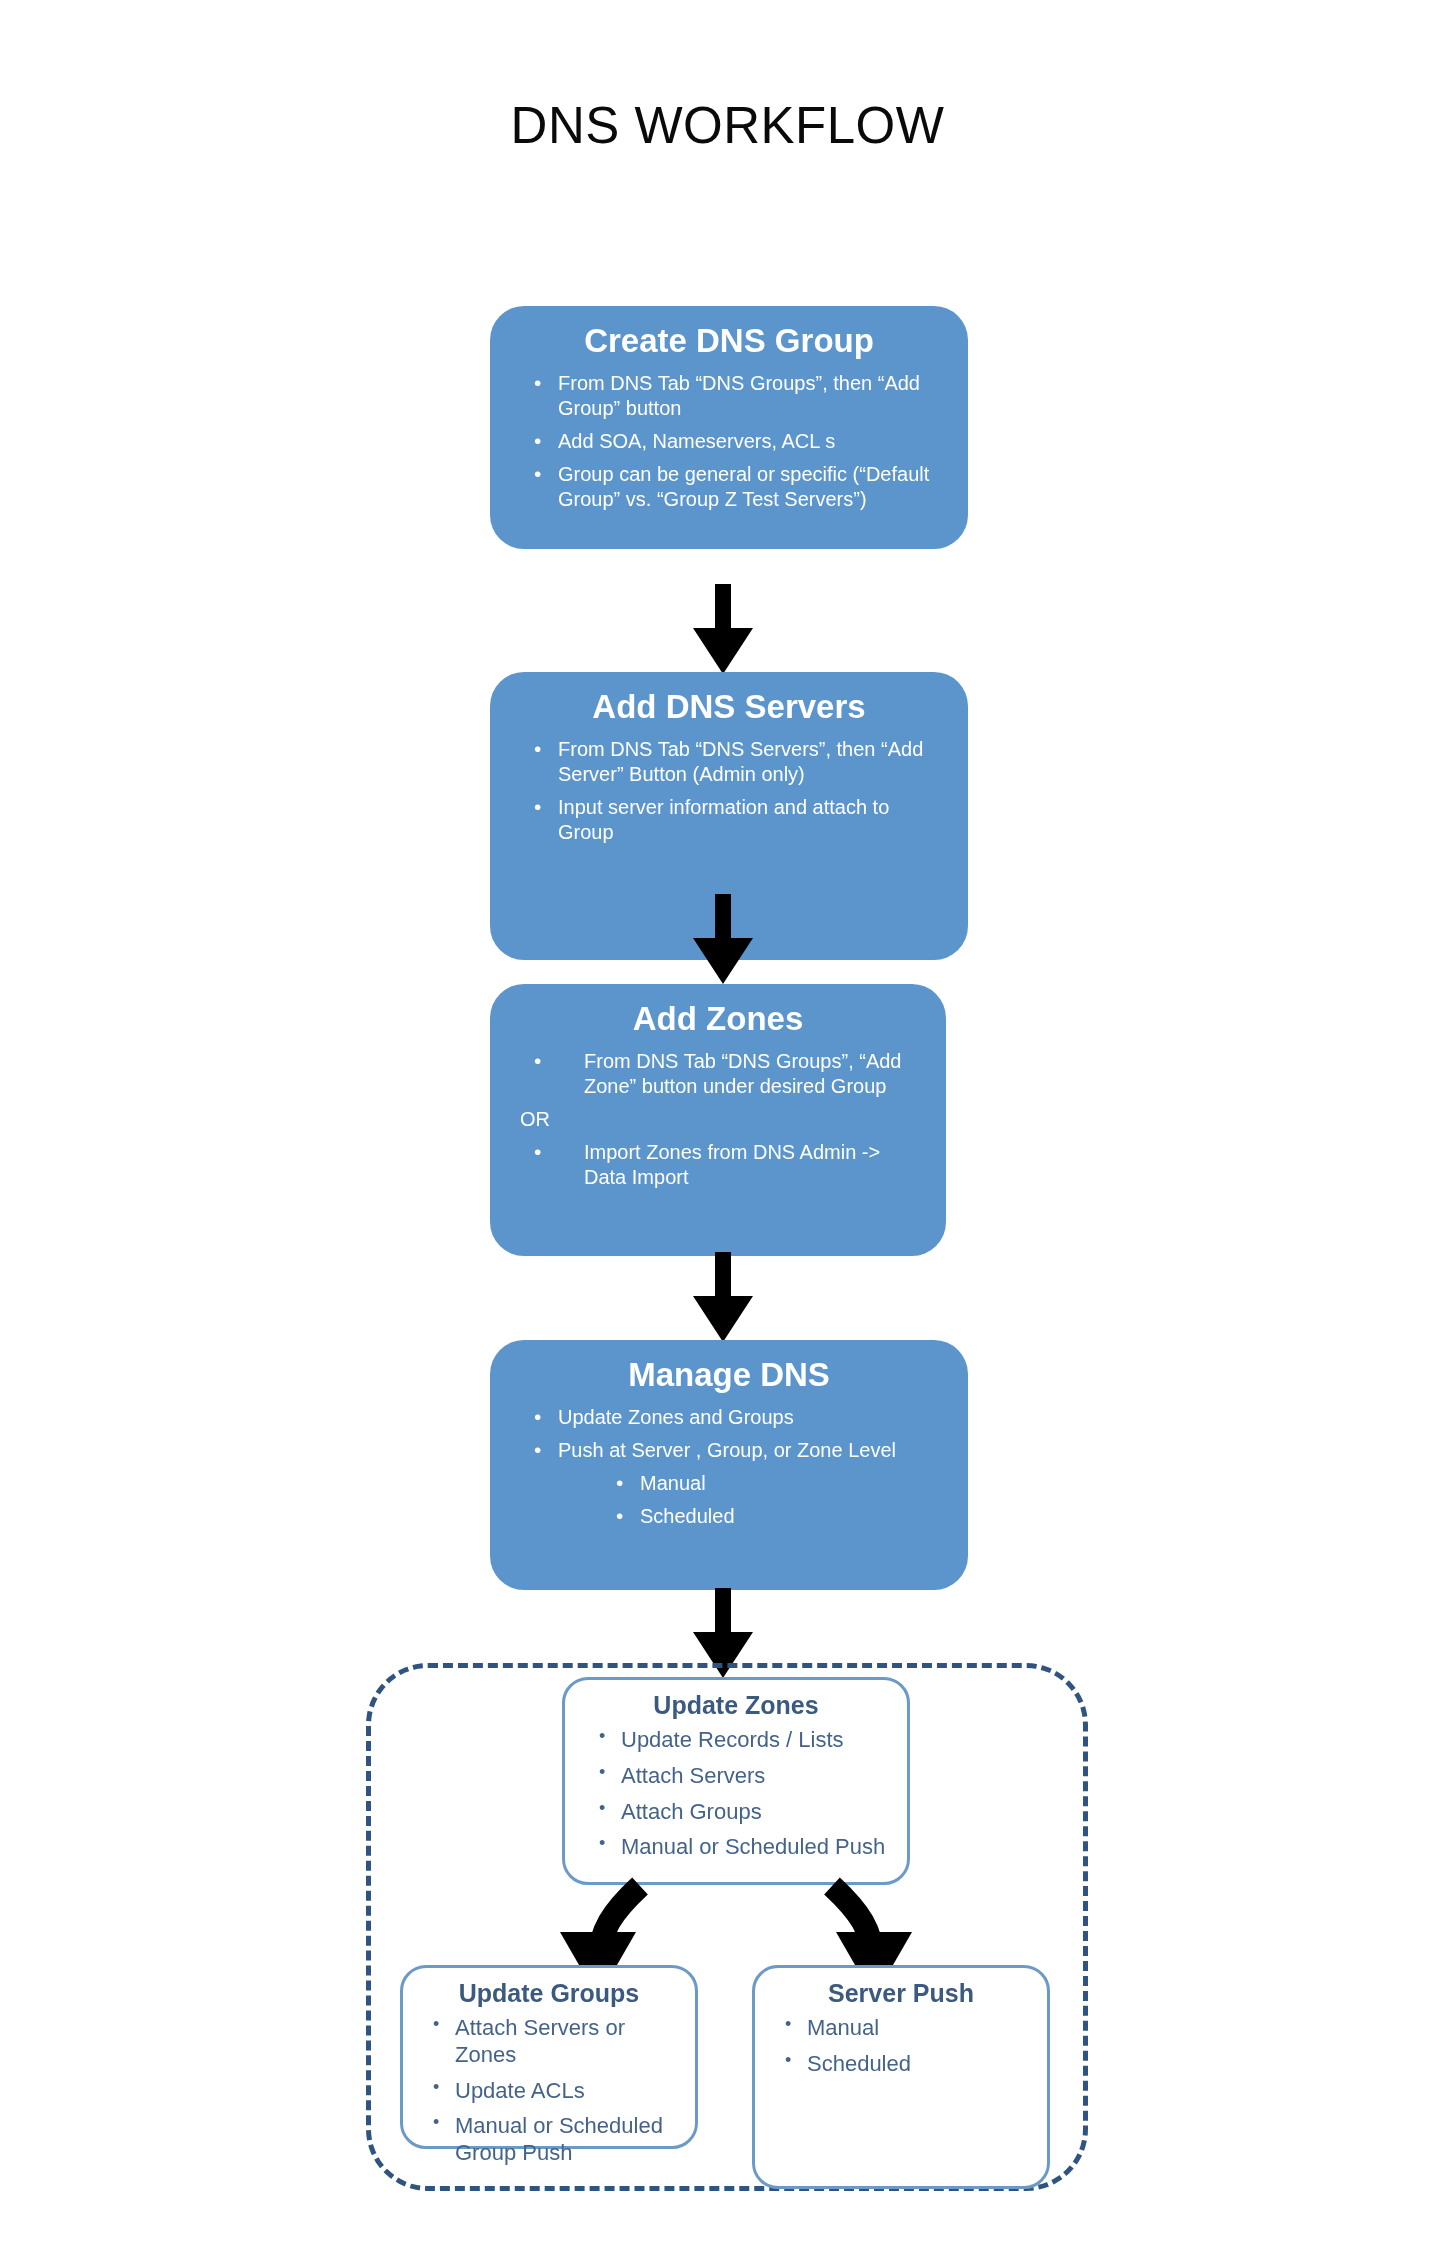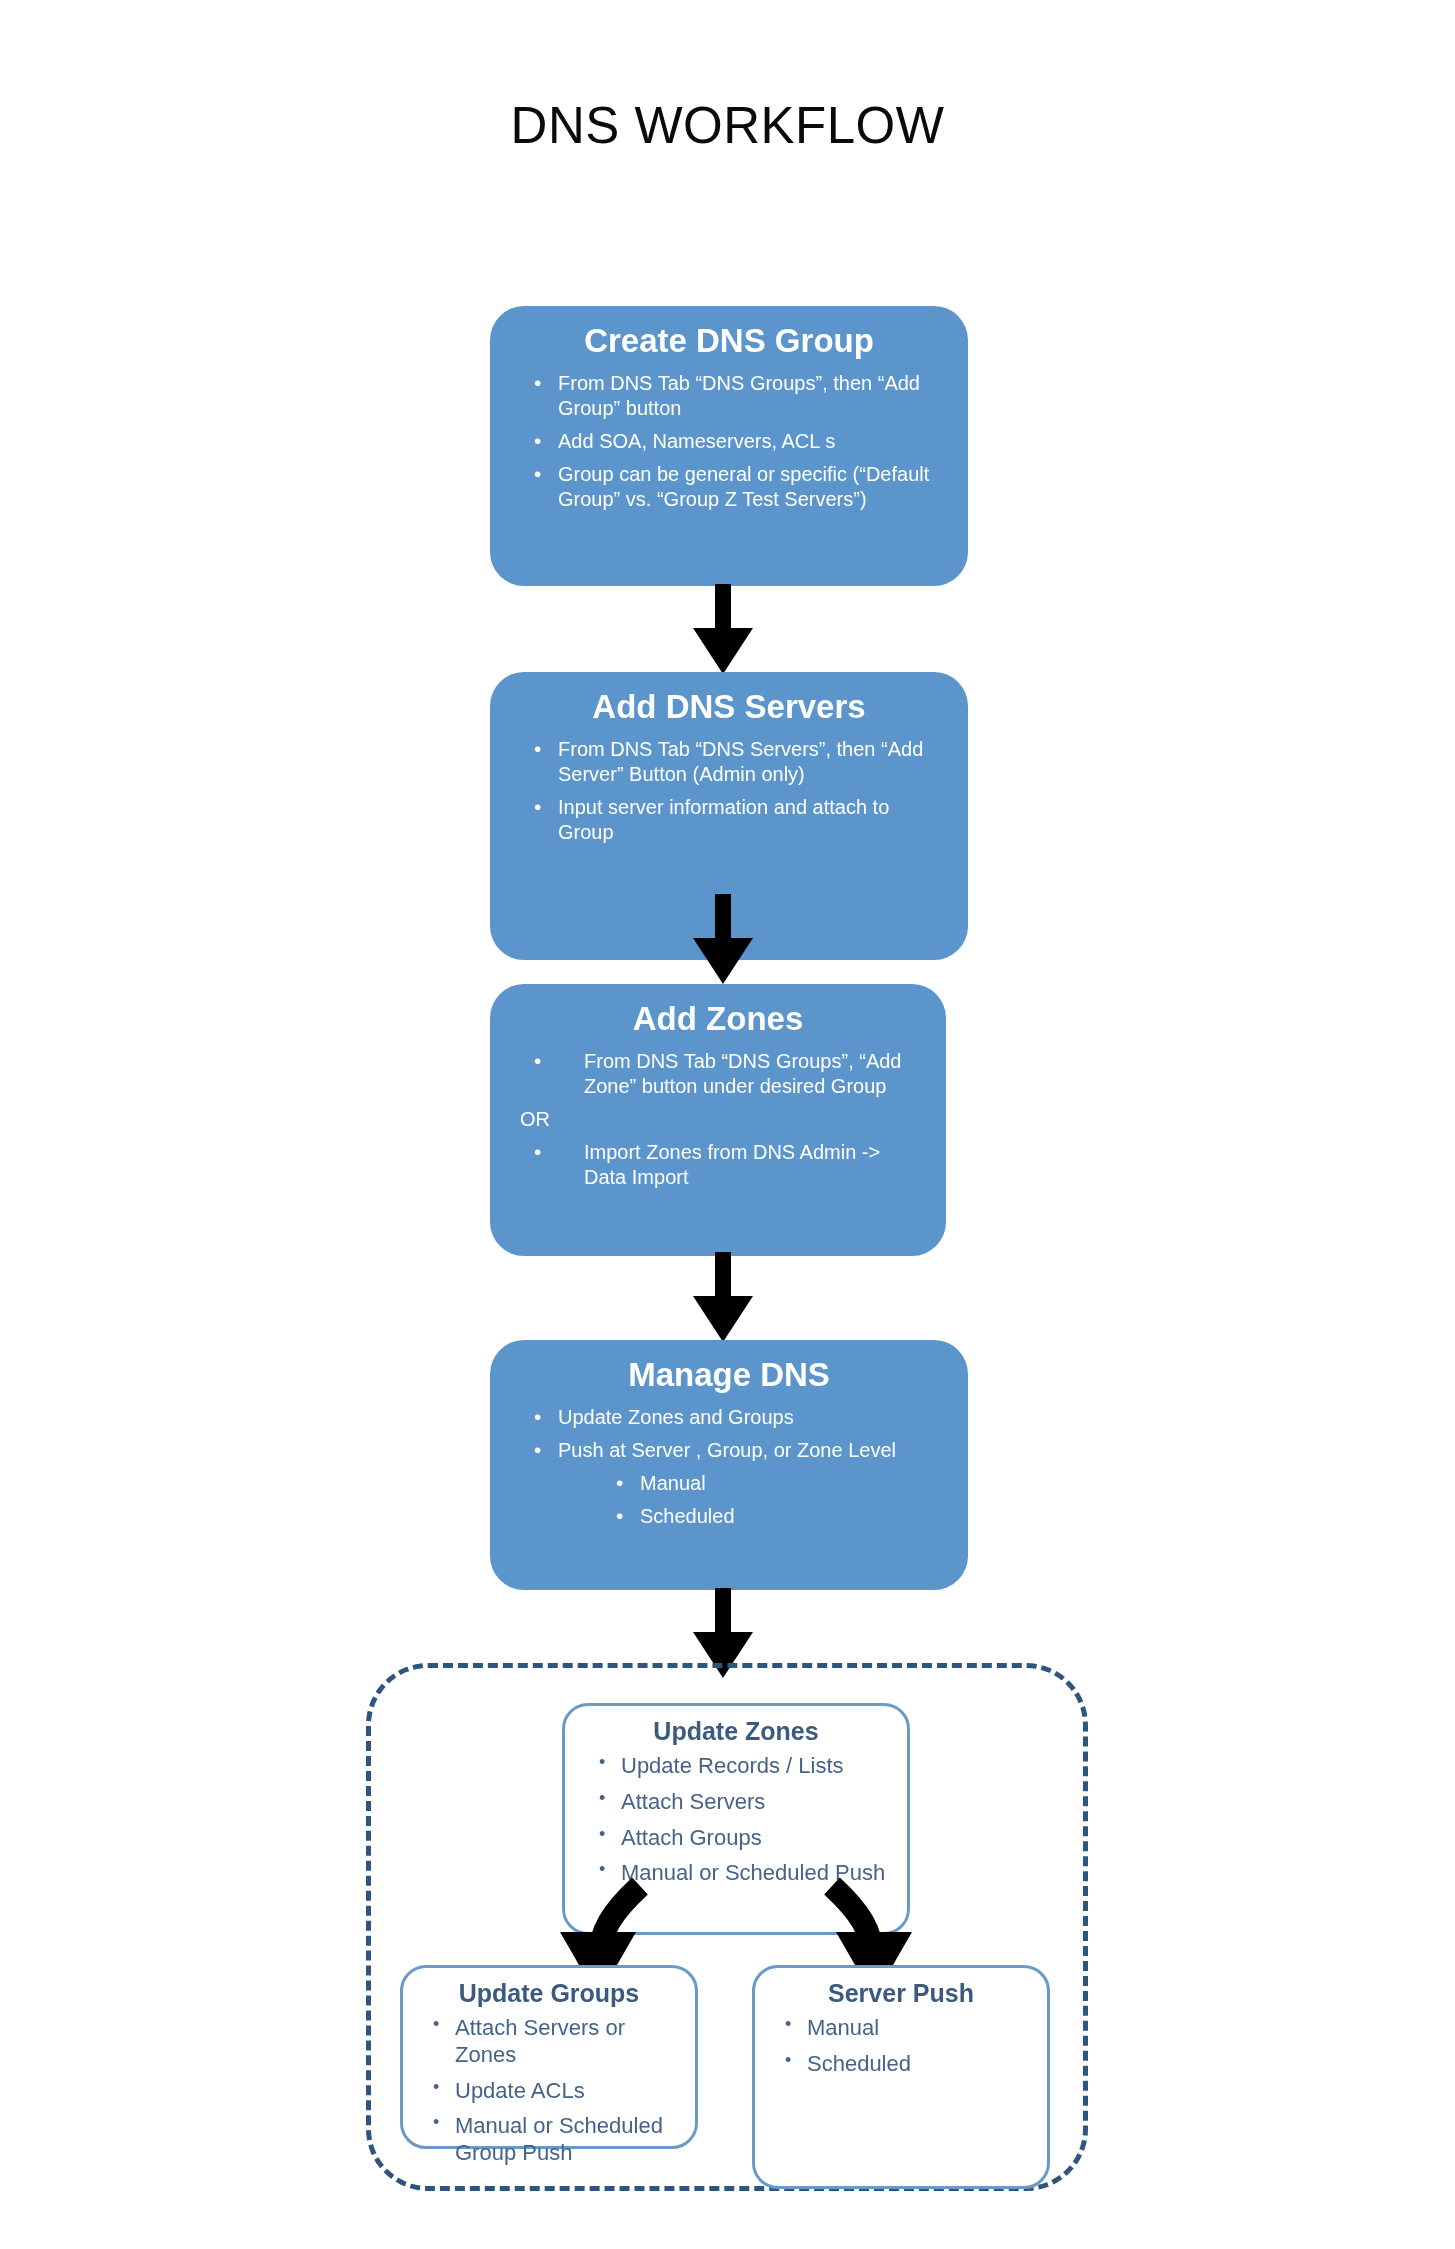--- a/index.html
+++ b/index.html
@@ -171,21 +171,21 @@
     width: 1455px;
     height: 2249px;
     pointer-events: none;
   }
 </style>
 </head>
 <body>
 
 <div id="page-title">DNS WORKFLOW</div>
 
-<div class="proc-box" id="box-create-dns-group" style="left:490px; top:306px; width:478px; height:280px;">
+<div class="proc-box" id="box-create-dns-group" style="left:490px; top:306px; width:478px; height:243px;">
   <div class="proc-title">Create DNS Group</div>
   <ul class="proc-list">
     <li class="lvl1">From DNS Tab “DNS Groups”, then “Add Group” button</li>
     <li class="lvl1">Add SOA, Nameservers, ACL s</li>
     <li class="lvl1">Group can be general or specific (“Default Group” vs. “Group Z Test Servers”)</li>
   </ul>
 </div>
 
 <svg class="arrow-down" style="left:678px; top:584px; width:90px; height:92px;" viewBox="0 0 90 92">
   <path d="M37 0 H53 V44 H75 L45 90 L15 44 H37 Z" fill="#000000"></path>
@@ -225,21 +225,21 @@
     <li class="lvl2">Scheduled</li>
   </ul>
 </div>
 
 <svg class="arrow-down" style="left:678px; top:1588px; width:90px; height:92px;" viewBox="0 0 90 92">
   <path d="M37 0 H53 V44 H75 L45 90 L15 44 H37 Z" fill="#000000"></path>
 </svg>
 
 <div id="dashed-group"></div>
 
-<div class="sub-box" id="box-update-zones" style="left:562px; top:1677px; width:348px; height:232px;margin-top:26px;">
+<div class="sub-box" id="box-update-zones" style="left:562px; top:1677px; width:348px; height:208px;">
   <div class="sub-title">Update Zones</div>
   <ul class="sub-list">
     <li>Update Records / Lists</li>
     <li>Attach Servers</li>
     <li>Attach Groups</li>
     <li>Manual or Scheduled Push</li>
   </ul>
 </div>
 
 <svg id="curved-arrows" viewBox="0 0 1455 2249">

